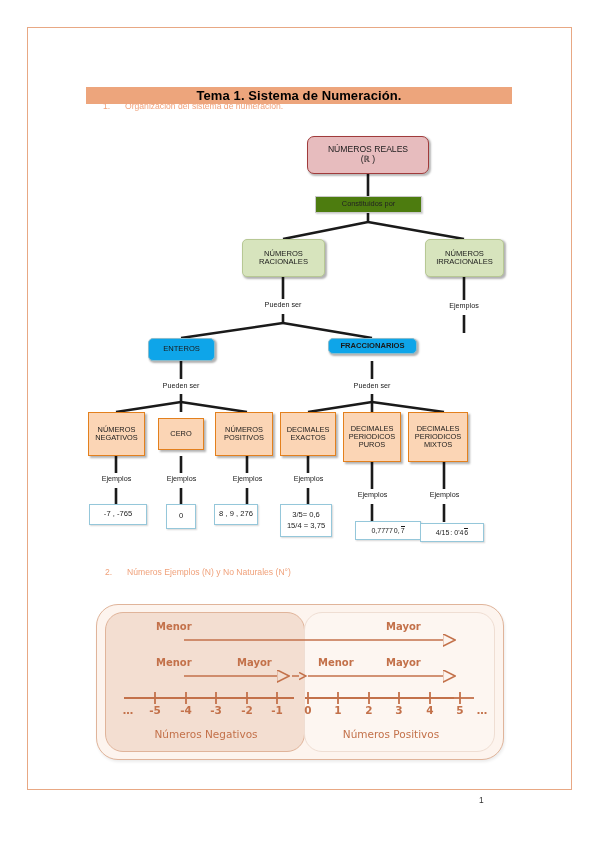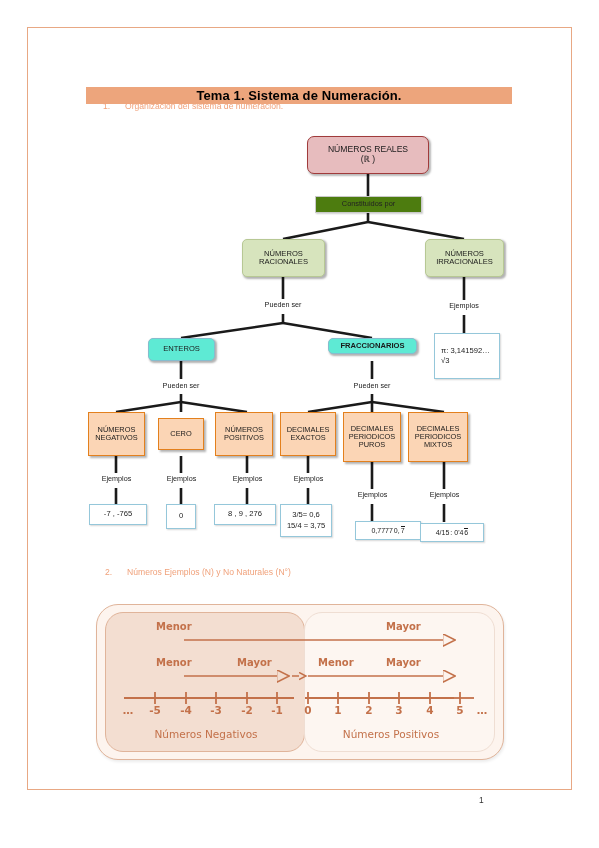--- a/index.html
+++ b/index.html
@@ -48,21 +48,21 @@
     box-shadow:1px 1px 1.5px rgba(0,0,0,.18);
   }
   
   .n-green{
     background:#d7e4bd;border:1px solid #b7c894;border-radius:5px;
     color:#1a1a1a;font-size:7.6px;
     box-shadow:1.4px 1.4px 2px rgba(0,0,0,.3);
   }
   
   .n-blue{
-    background:#5eead4;border:1px solid #86bcce;border-radius:5px;
+    background:#0ea5e9;border:1px solid #86bcce;border-radius:5px;
     color:#1a1a1a;font-size:7.6px;
     box-shadow:1.4px 1.4px 2px rgba(0,0,0,.3);
   }
   
   .n-orange{
     background:#fbd5b5;border:1.4px solid #e3801d;color:#1a1a1a;font-size:7.4px;
     box-shadow:1.6px 1.6px 2px rgba(0,0,0,.3);
   }
   
   .n-ex{
@@ -187,24 +187,20 @@
 RACIONALES</div>
   <div class="node n-green" style="left:425px;top:239px;width:79px;height:38px;">NÚMEROS
 IRRACIONALES</div>
 
   <div class="conn-text" style="left:252px;top:300px;width:62px;">Pueden ser</div>
   <div class="conn-text" style="left:436px;top:301px;width:56px;">Ejemplos</div>
 
   <div class="node n-blue" style="left:148px;top:338px;width:67px;height:23px;">ENTEROS</div>
   <div class="node n-blue" style="left:328px;top:338px;width:89px;height:16px;font-weight:bold;">FRACCIONARIOS</div>
 
-  <div class="node n-ex ex-lines" style="left:434px;top:333px;width:66px;height:46px;align-items:flex-start;padding-left:6px;">
-    <span>π: 3,141592…</span>
-    <span>√3</span>
-  </div>
 
   <div class="conn-text" style="left:150px;top:381px;width:62px;">Pueden ser</div>
   <div class="conn-text" style="left:341px;top:381px;width:62px;">Pueden ser</div>
 
   <div class="node n-orange" style="left:88px;top:412px;width:57px;height:44px;">NÚMEROS
 NEGATIVOS</div>
   <div class="node n-orange" style="left:158px;top:418px;width:46px;height:32px;">CERO</div>
   <div class="node n-orange" style="left:215px;top:412px;width:58px;height:44px;">NÚMEROS
 POSITIVOS</div>
   <div class="node n-orange" style="left:280px;top:412px;width:56px;height:44px;">DECIMALES
@@ -218,21 +214,21 @@
 
   <div class="conn-text" style="left:88px;top:474px;width:57px;">Ejemplos</div>
   <div class="conn-text" style="left:153px;top:474px;width:57px;">Ejemplos</div>
   <div class="conn-text" style="left:219px;top:474px;width:57px;">Ejemplos</div>
   <div class="conn-text" style="left:280px;top:474px;width:57px;">Ejemplos</div>
   <div class="conn-text" style="left:344px;top:490px;width:57px;">Ejemplos</div>
   <div class="conn-text" style="left:416px;top:490px;width:57px;">Ejemplos</div>
 
   <div class="node n-ex" style="left:89px;top:504px;width:58px;height:21px;">-7 , -765</div>
   <div class="node n-ex" style="left:166px;top:504px;width:30px;height:25px;">0</div>
-  <div class="node n-ex" style="left:214px;top:504px;width:62px;height:21px;">8 , 9 , 276</div>
+  <div class="node n-ex" style="left:214px;top:504px;width:44px;height:21px;">8 , 9 , 276</div>
 
   <div class="node n-ex ex-lines" style="left:280px;top:504px;width:52px;height:33px;">
     <span>3/5= 0,6</span>
     <span>15/4 =  3,75</span>
   </div>
 
   <div class="node n-ex" style="left:355px;top:521px;width:66px;height:19px;flex-direction:row;gap:1px;font-size:7px;">
     <span>0,7777</span>
     <span>0,</span><span class="ovr">7</span>
   </div>

